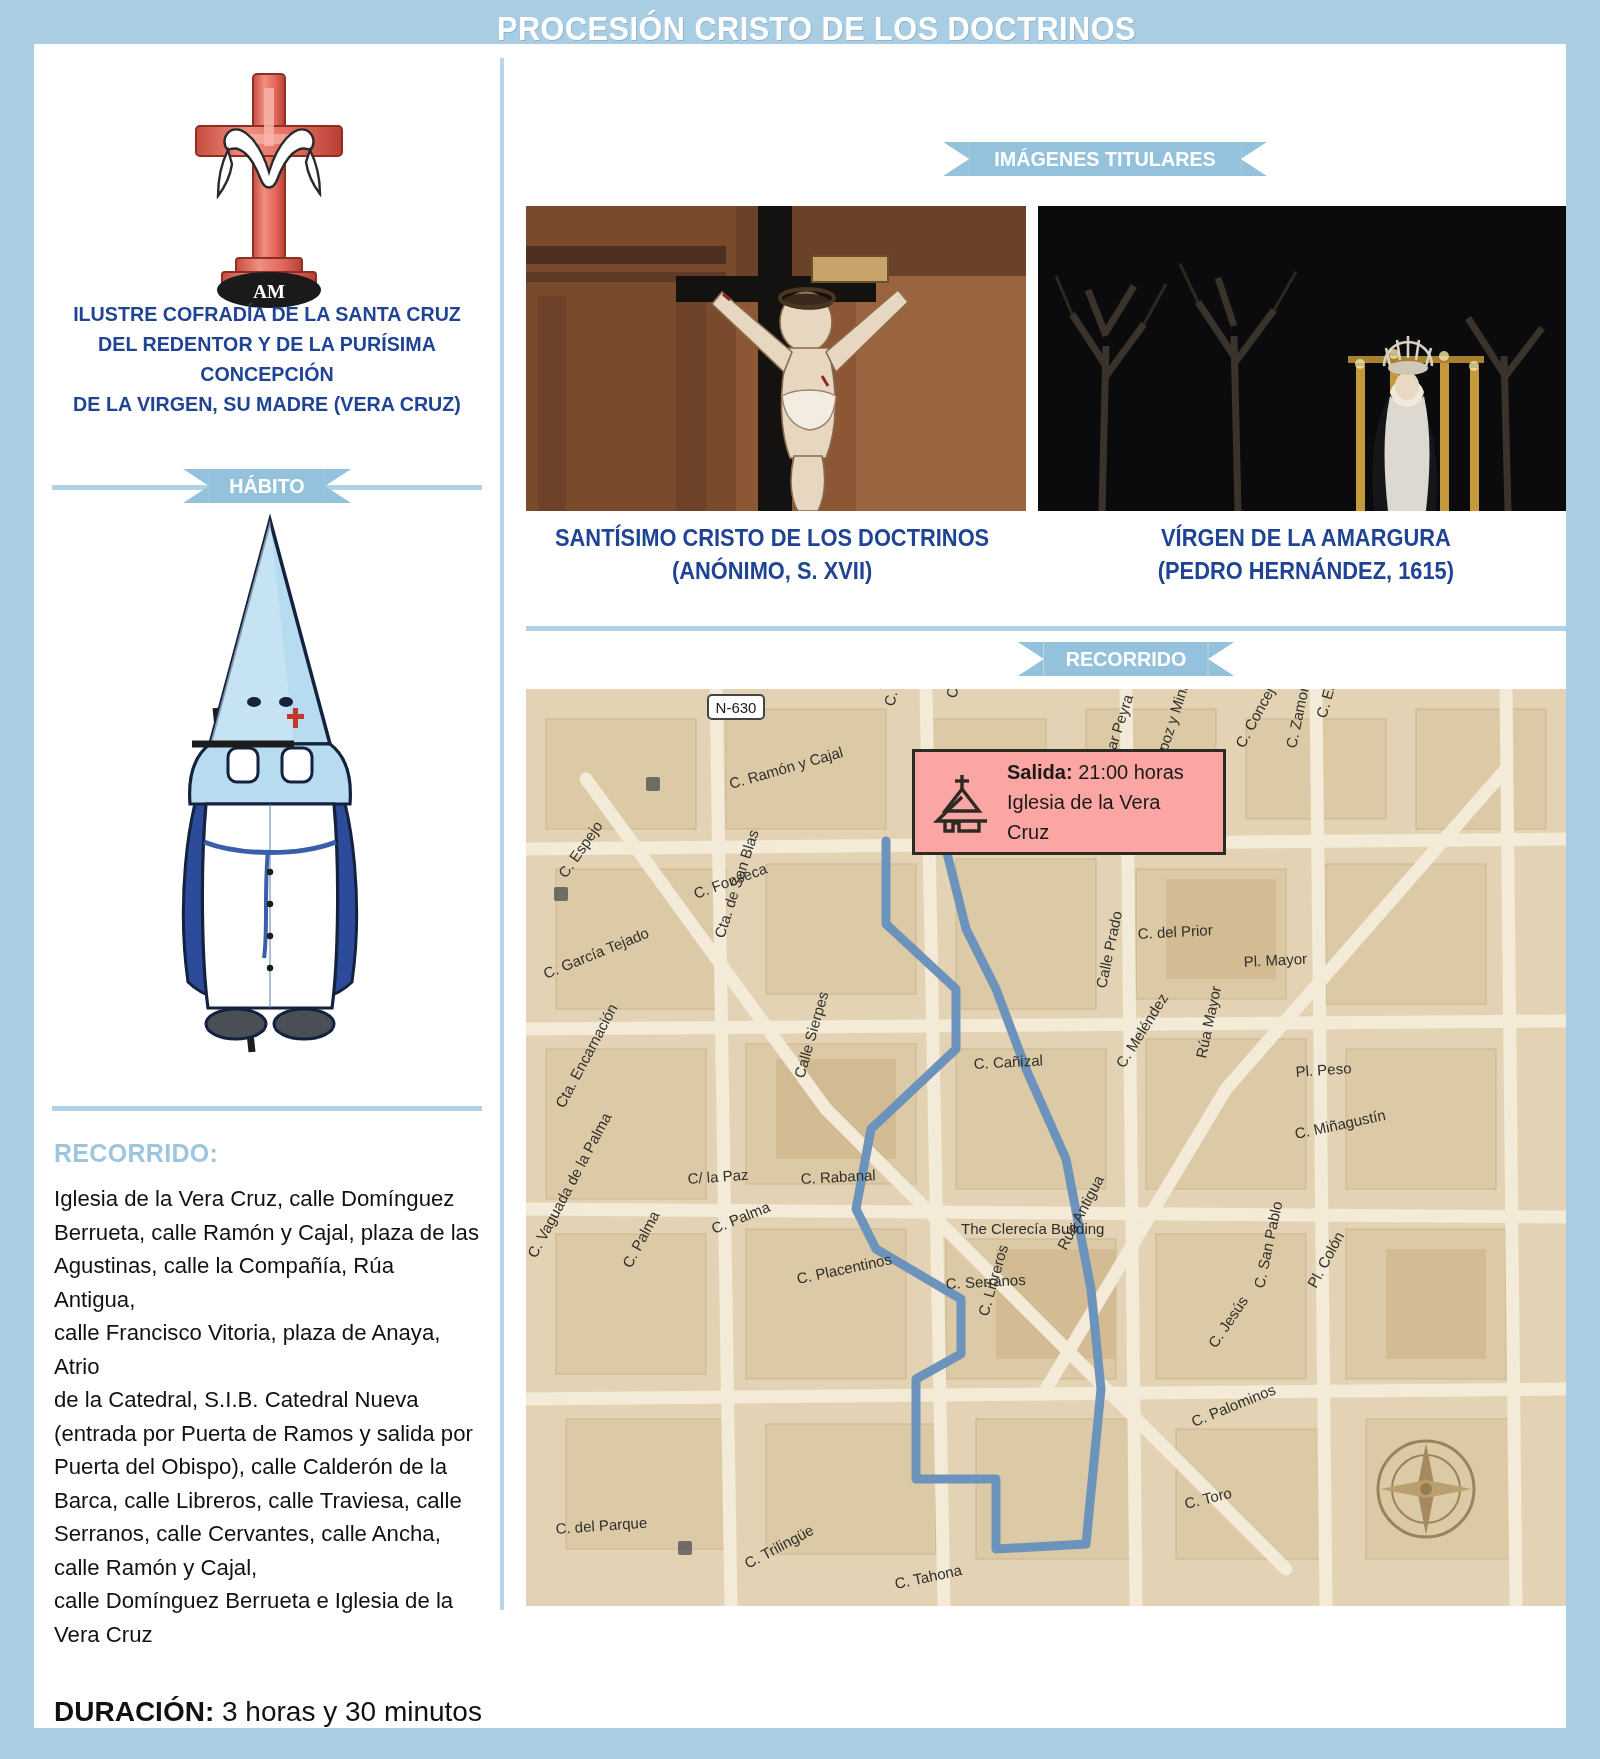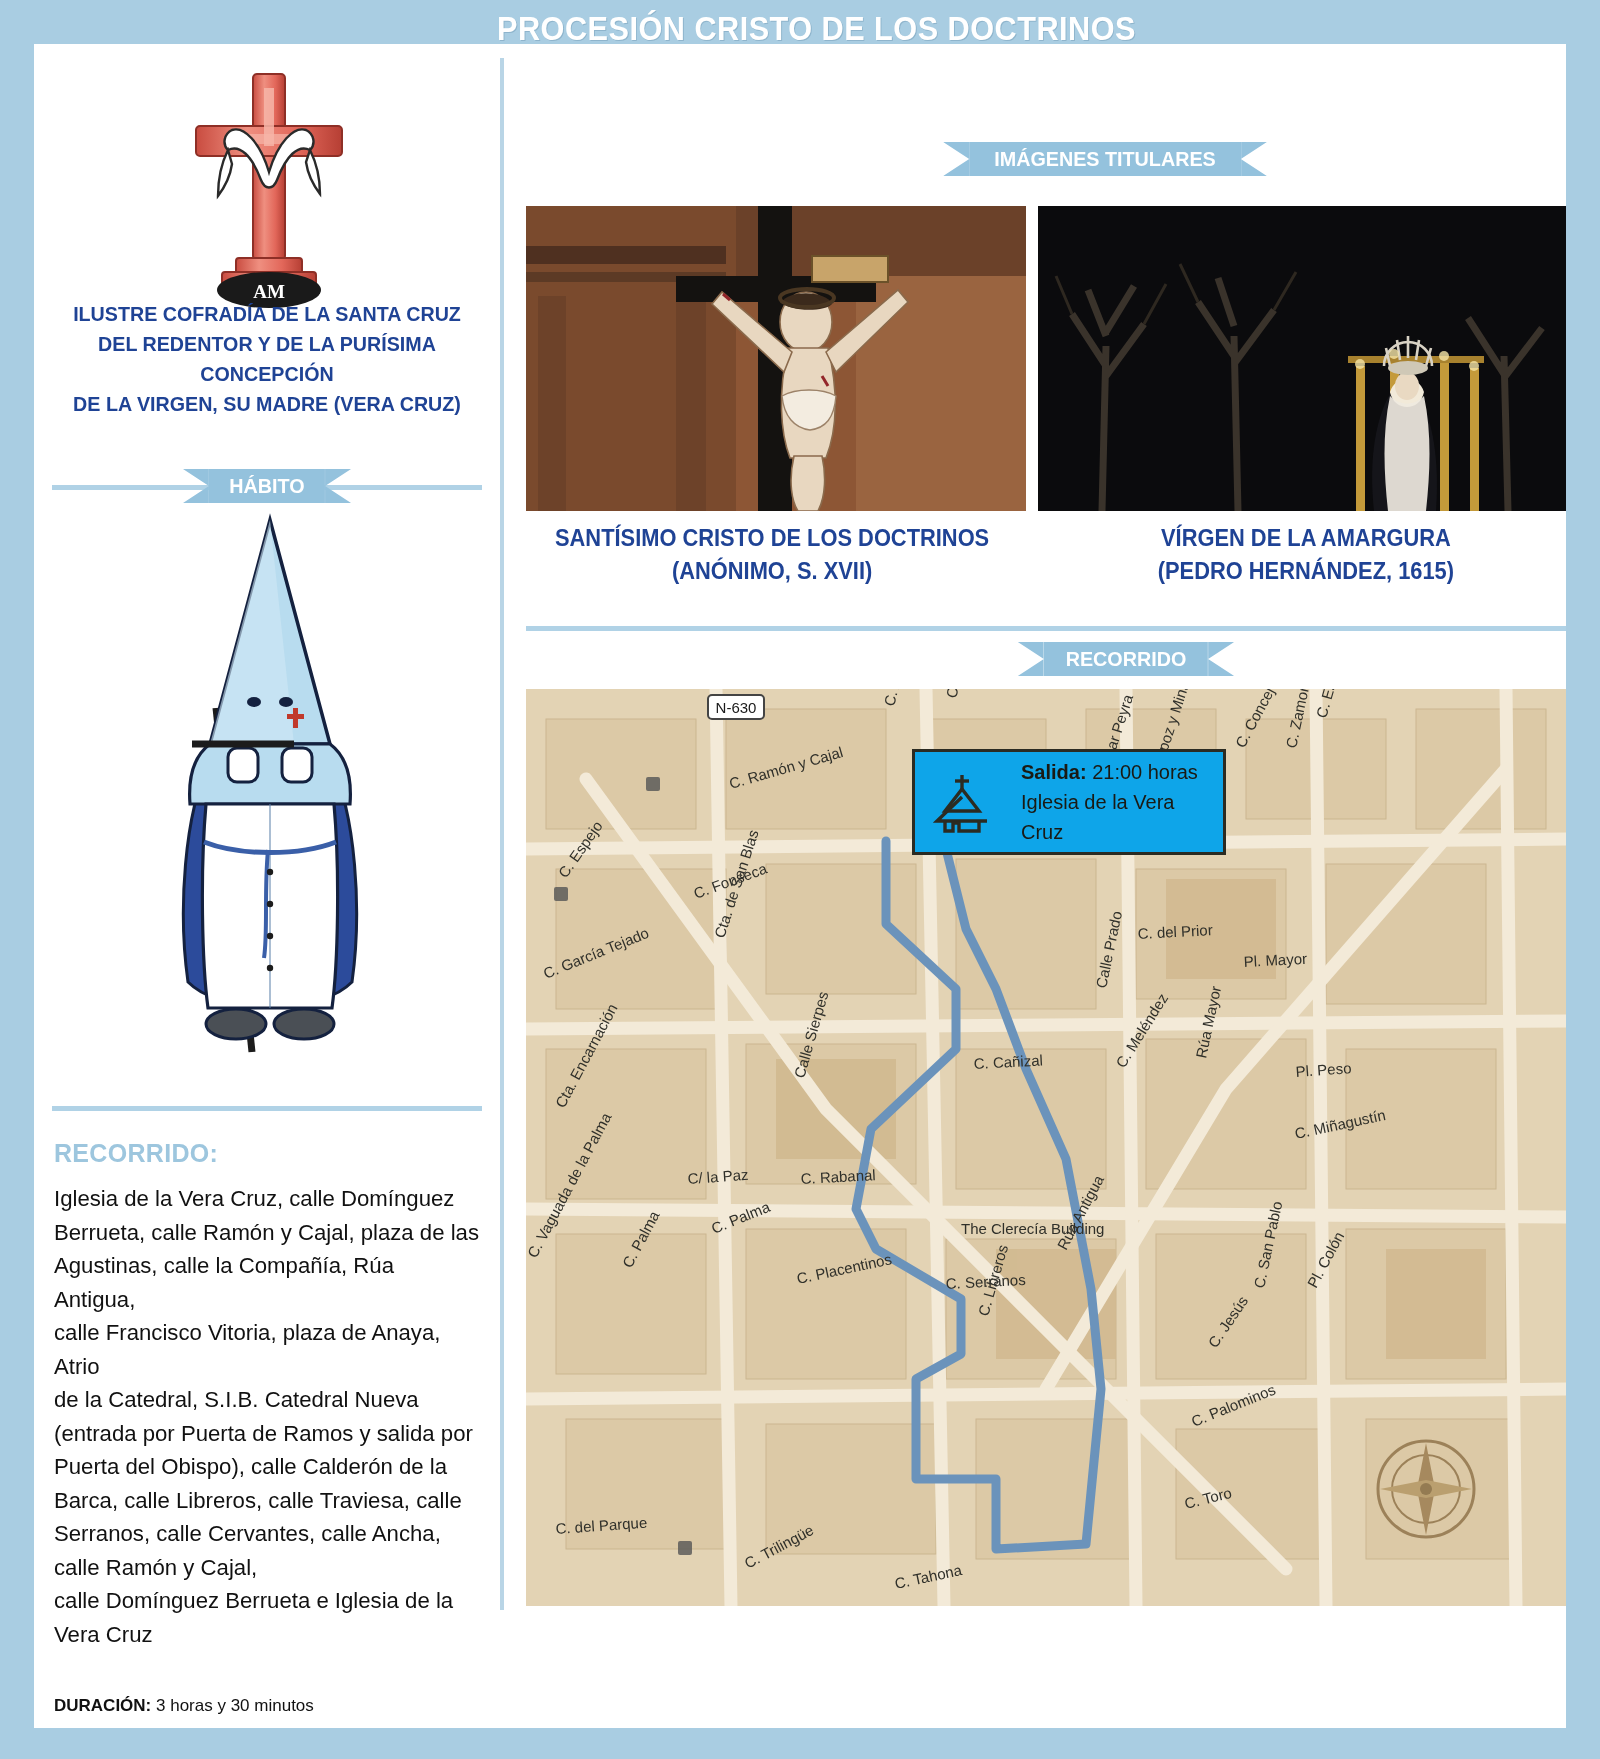--- a/index.html
+++ b/index.html
@@ -84,21 +84,21 @@
     position: absolute; left: 20px; top: 1095px;
     color: #9dc6de; font-weight: bold; font-size: 25px; letter-spacing: .3px;
   }
   .recorrido-body {
     position: absolute; left: 20px; top: 1138px; width: 432px;
     color: #111111; font-size: 22.5px; line-height: 33.5px;
     transform: scaleX(.985); transform-origin: left top;
     white-space: pre-line;
   }
   .duracion {
-    position: absolute; left: 20px; top: 1652px; font-size: 17px; color: #111;
+    position: absolute; left: 20px; top: 1652px; font-size: 28px; color: #111;
   }
   .duracion b { font-weight: bold; }
 
   
   .imagenes-banner { position: absolute; left: 310px; top: 98px; width: 582px; }
 
   .photos { position: absolute; left: 22px; top: 162px; width: 1040px; height: 305px; display: flex; gap: 12px; }
   .photo { position: relative; overflow: hidden; }
   .photo-left { width: 500px; height: 305px; }
   .photo-right { width: 528px; height: 305px; }
@@ -117,22 +117,22 @@
   .recorrido-banner { position: absolute; left: 342px; top: 598px; width: 560px; text-align: center; }
 
   
   .map {
     position: absolute; left: 22px; top: 645px; width: 1040px; height: 917px;
     overflow: hidden; background: #e7d9bd;
   }
   .map svg { display: block; }
 
   .callout {
-    position: absolute; background: #0ea5e9; border: 3px solid #2b2b22;
-    display: flex; align-items: center; gap: 28px; padding: 2px 16px;
+    position: absolute; background: #fca5a5; border: 3px solid #2b2b22;
+    display: flex; align-items: center; gap: 14px; padding: 2px 16px;
   }
   .callout-salida { left: 386px; top: 60px; width: 314px; height: 106px; }
   .callout-catedral { left: 118px; top: 780px; width: 372px; height: 150px; }
   .callout-text { color: #1a1a14; font-size: 20px; line-height: 30px; }
   .callout-text b { font-weight: bold; }
   .callout-icon { flex: 0 0 auto; }
 
   
   .footer-bar {
     position: absolute; left: 0; bottom: 0; width: 1600px; height: 31px; background: #a9cde2;

